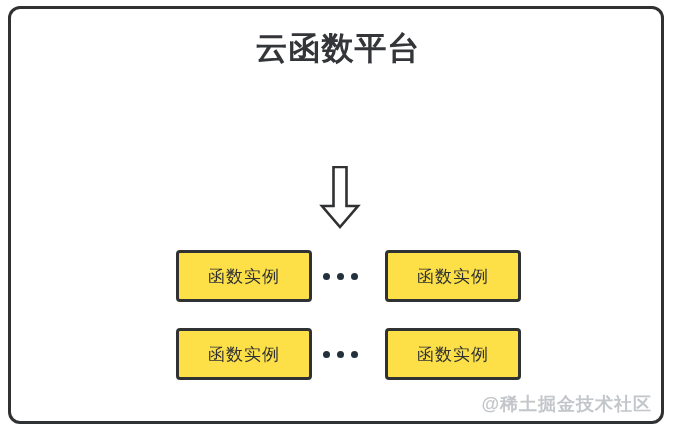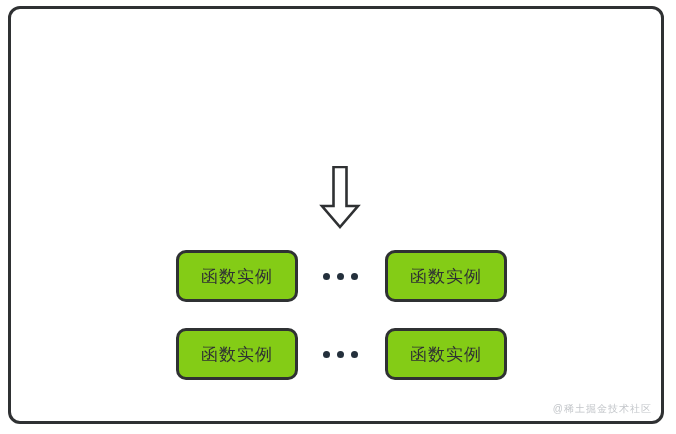--- a/index.html
+++ b/index.html
@@ -77,26 +77,26 @@
     position: absolute;
     left: 0;
     width: 676px;
     height: 52px;
   }
   #instance-row-1 { top: 250px; }
   #instance-row-2 { top: 328px; }
 
   .instance-box {
     position: absolute;
-    width: 122px;
+    width: 136px;
     height: 52px;
     box-sizing: border-box;
     border: 3px solid #2f3133;
-    border-radius: 10px;
-    background: #84cc16;
+    border-radius: 4px;
+    background: #fde047;
     display: flex;
     align-items: center;
     justify-content: center;
   }
   .instance-box.left  { left: 176px; }
   .instance-box.right { left: 385px; }
   .instance-box .node-label {
     font-size: 17px;
     color: #2f3133;
     letter-spacing: 1px;
@@ -117,33 +117,35 @@
     width: 7px;
     height: 7px;
     border-radius: 50%;
     background: #24303c;
   }
   
   #watermark {
     position: absolute;
     right: 24px;
     bottom: 18px;
-    font-size: 10px;
+    font-size: 18px;
     color: #c3c6ca;
     letter-spacing: 1px;
     white-space: nowrap;
+    font-weight: bold;
   }
 </style>
 </head>
 <body>
 
 <div id="canvas">
 
   <div id="outer-frame"></div>
 
+  <div id="platform-title">云函数平台</div>
 
 
   <div id="flow-arrow">
     <svg width="44" height="66" viewBox="0 0 44 66" xmlns="http://www.w3.org/2000/svg">
       <polygon points="15.5,1 28.5,1 28.5,40 40,40 22,61 4,40 15.5,40" fill="#ffffff" stroke="#2f3133" stroke-width="2.6" stroke-linejoin="miter"></polygon>
     </svg>
   </div>
 
   <div class="instance-row" id="instance-row-1">
     <div class="instance-box left">

